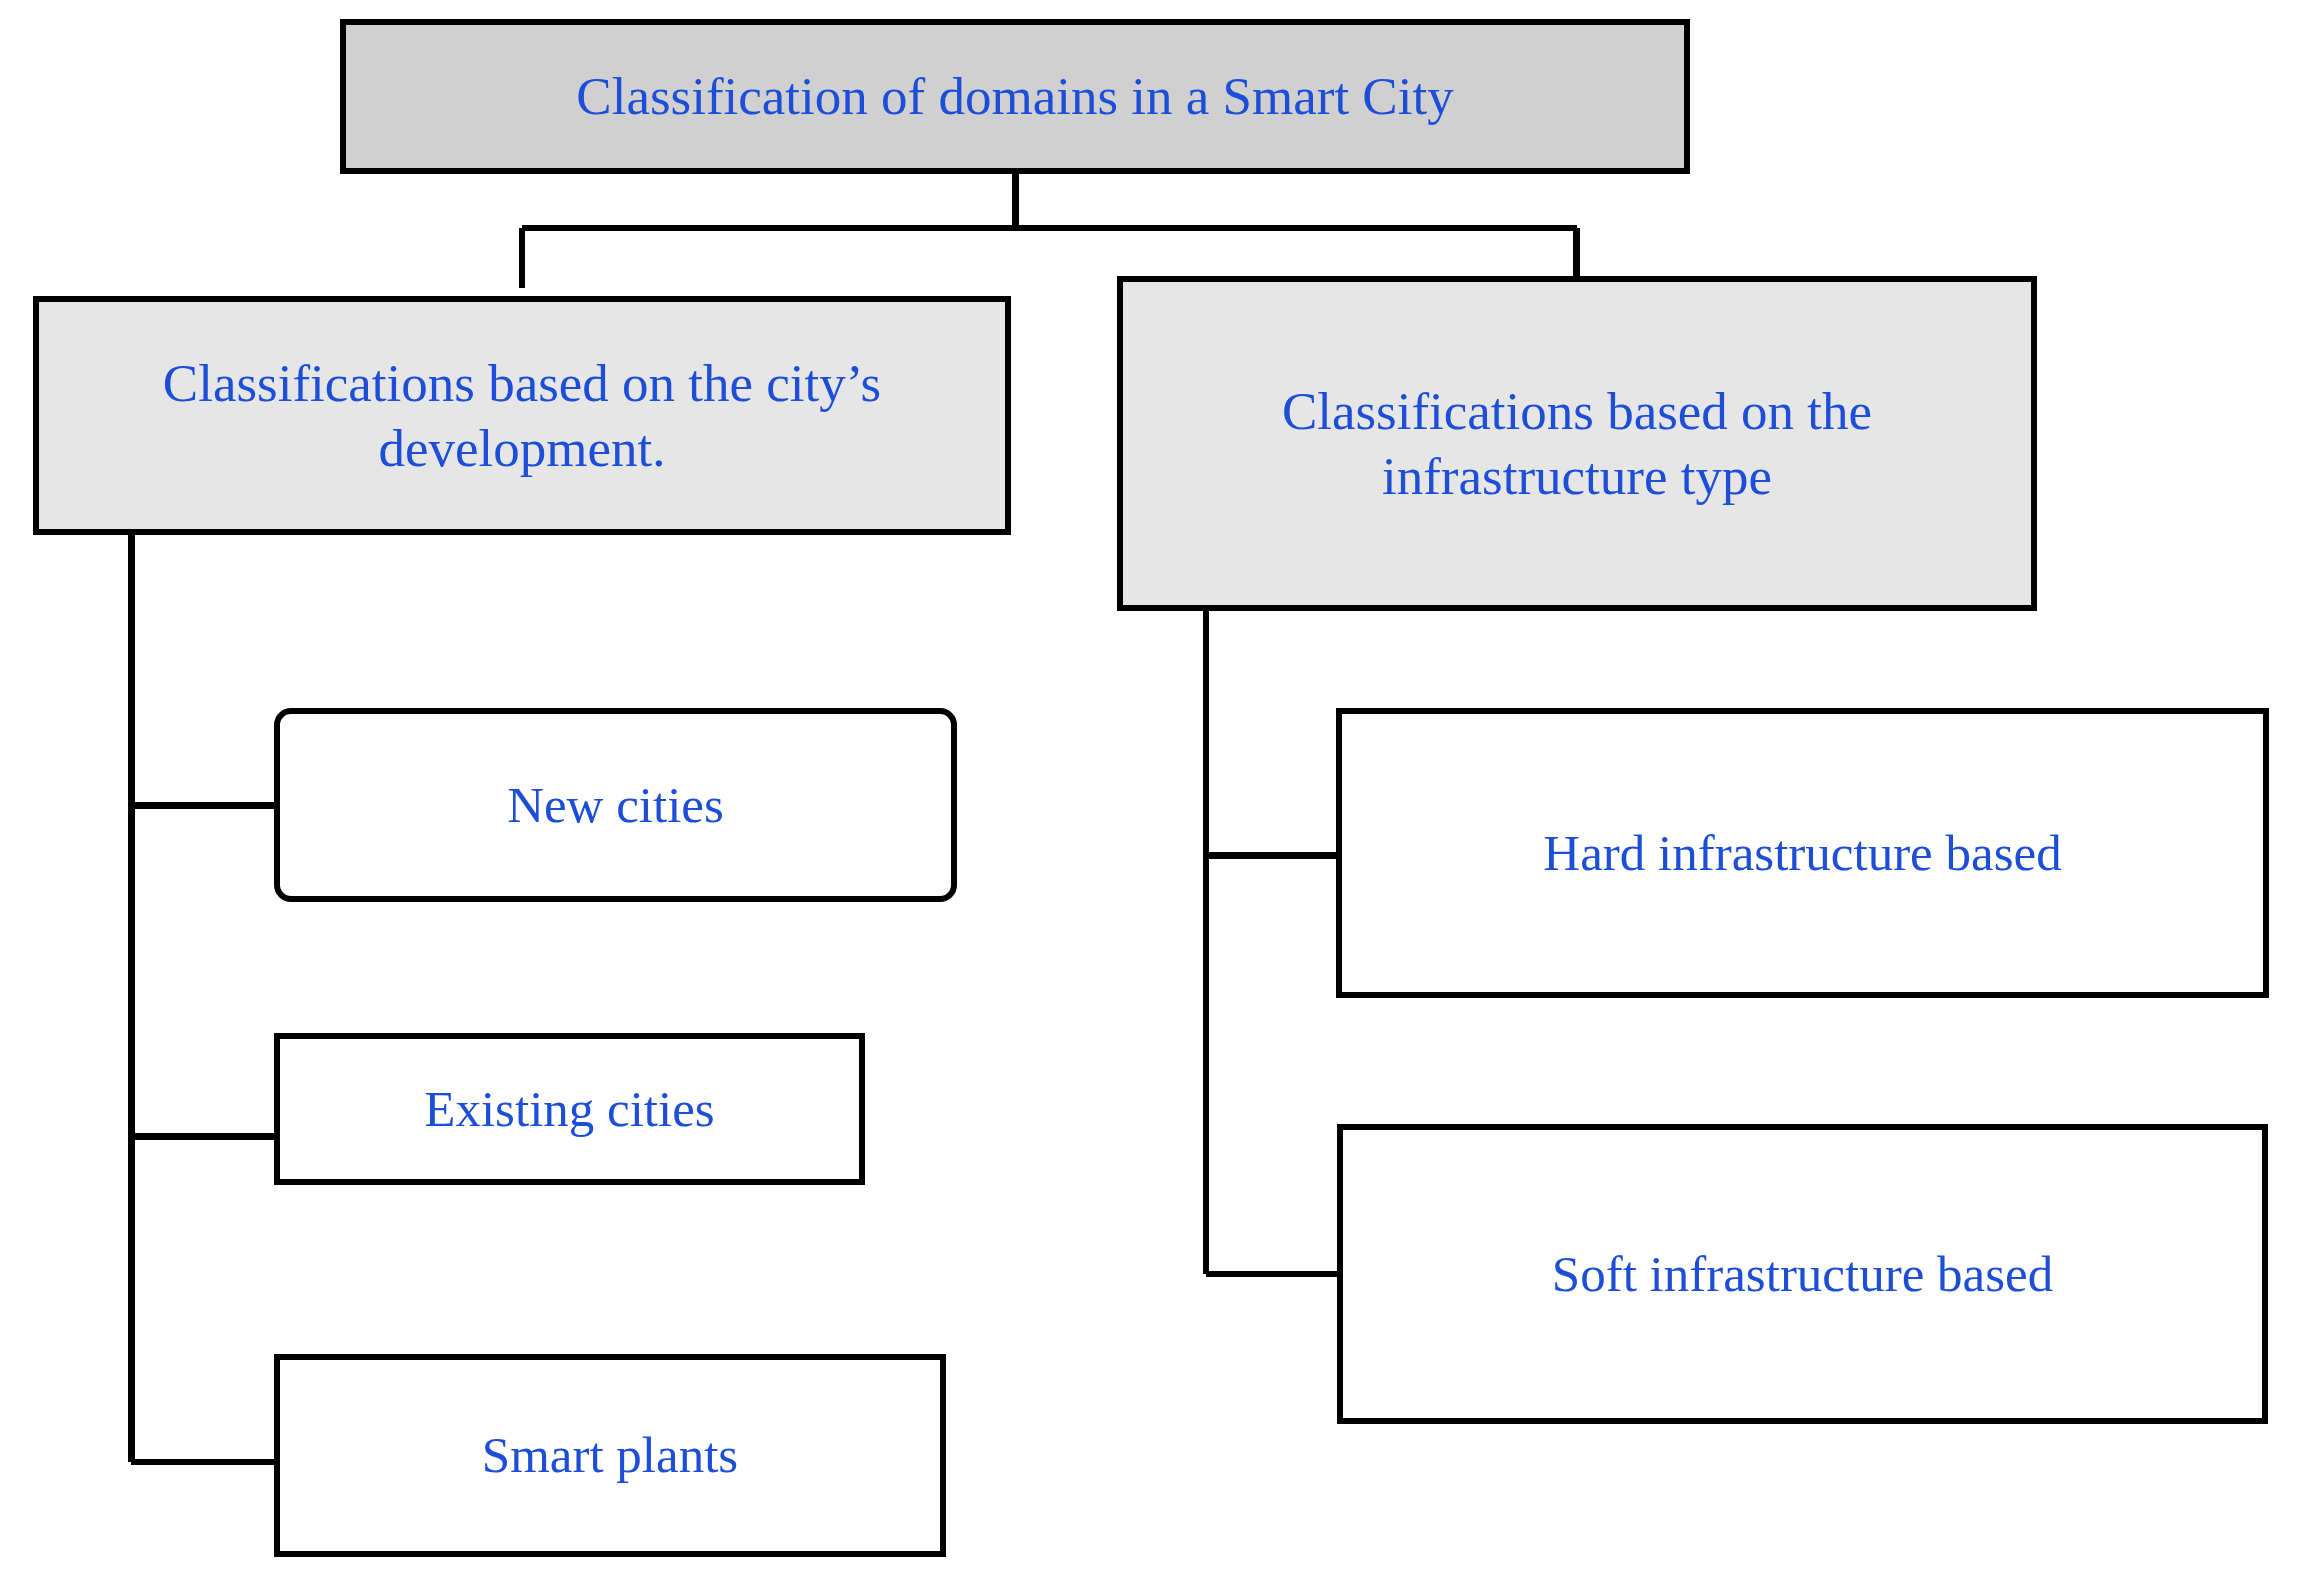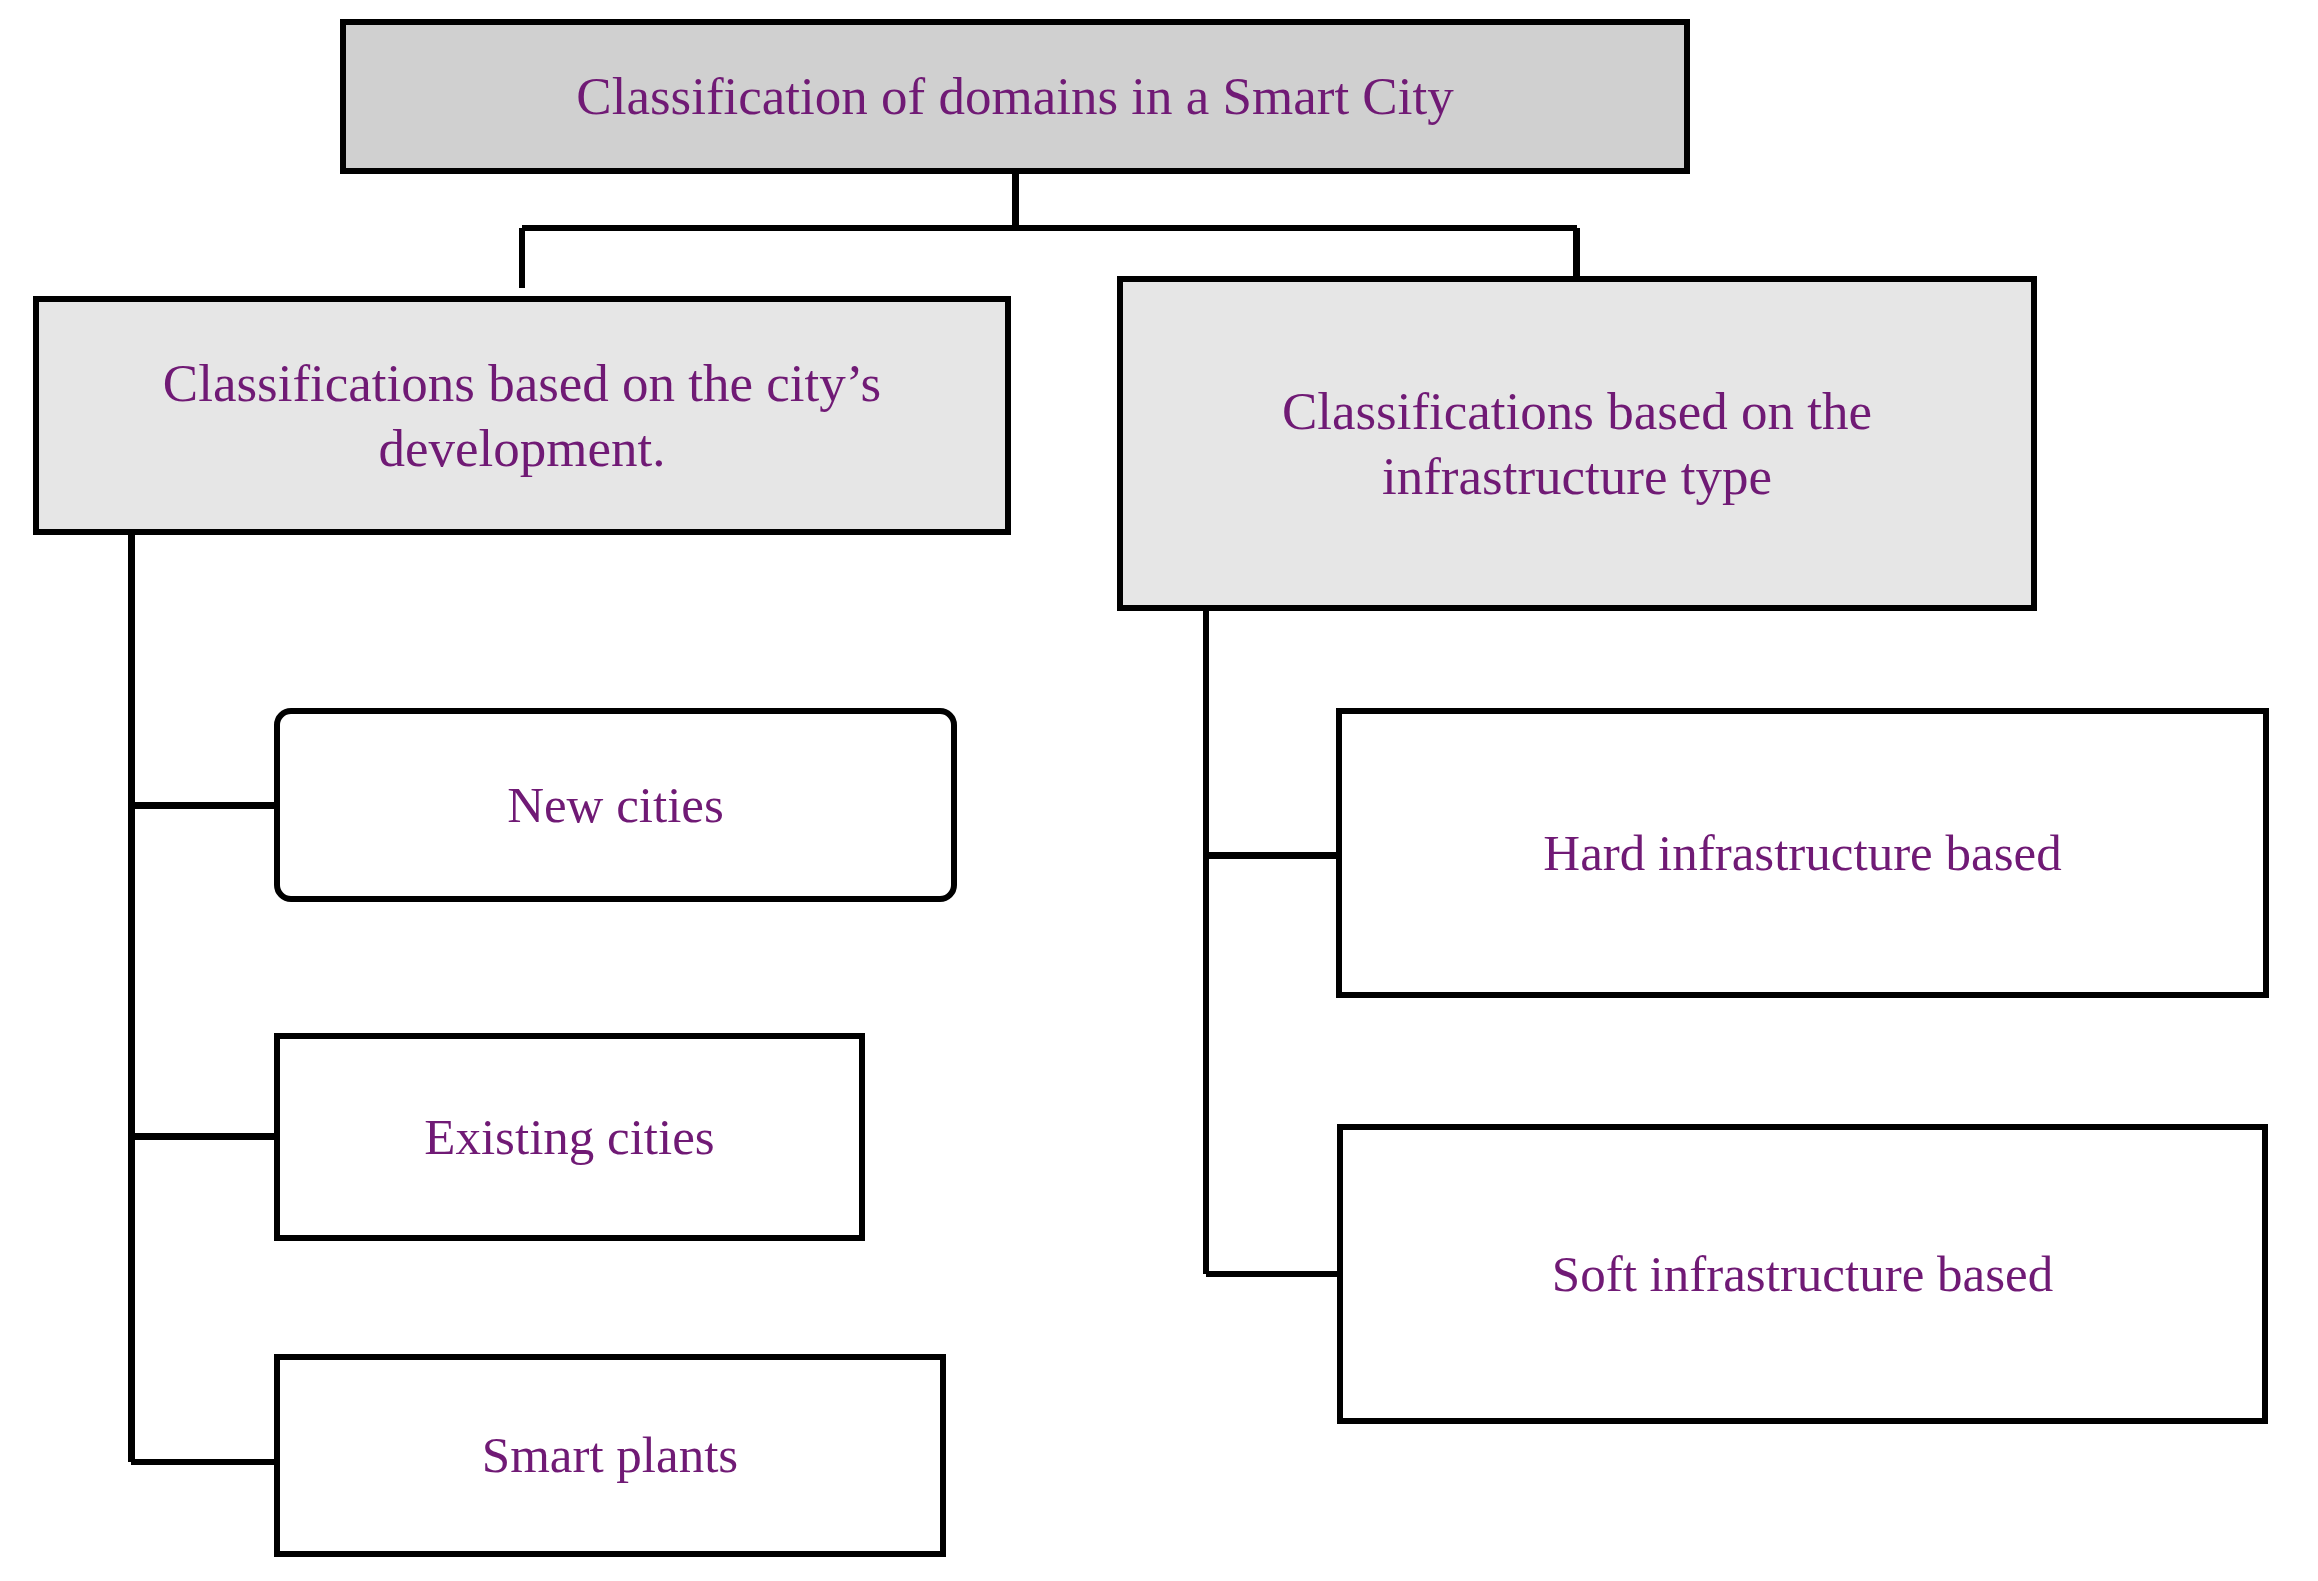--- a/index.html
+++ b/index.html
@@ -26,21 +26,21 @@
     height: 1582px;
   }
   .node {
     position: absolute;
     box-sizing: border-box;
     border: 6.6px solid #000000;
     display: flex;
     align-items: center;
     justify-content: center;
     text-align: center;
-    color: #701a75;
+    color: #1d4ed8;
     line-height: 1.22;
     padding: 0 19px;
   }
   .node-root {
     background: #d0d0d0;
     left: 340px;
     top: 19px;
     width: 1350px;
     height: 155px;
     font-size: 53px;
@@ -63,21 +63,21 @@
     top: 276px;
     width: 920px;
     height: 335px;
     font-family: Liberation Serif, serif;
   }
   .node-leaf {
     background: #ffffff;
     font-size: 51px;
   }
   .leaf-new-cities   { left: 274px;  top: 708px;  width: 683px;  height: 194px; border-radius: 17px; }
-  .leaf-existing     { left: 274px;  top: 1033px; width: 591px;  height: 208px; }
+  .leaf-existing     { left: 274px;  top: 1033px; width: 591px;  height: 152px; }
   .leaf-smart-plants { left: 274px;  top: 1354px; width: 672px;  height: 203px; }
   .leaf-hard         { left: 1336px; top: 708px;  width: 933px; height: 290px; }
   .leaf-soft         { left: 1337px; top: 1124px; width: 931px; height: 300px; }
   .node-text {
     display: block;
     width: 100%;
   }
 </style>
 </head>
 <body>

